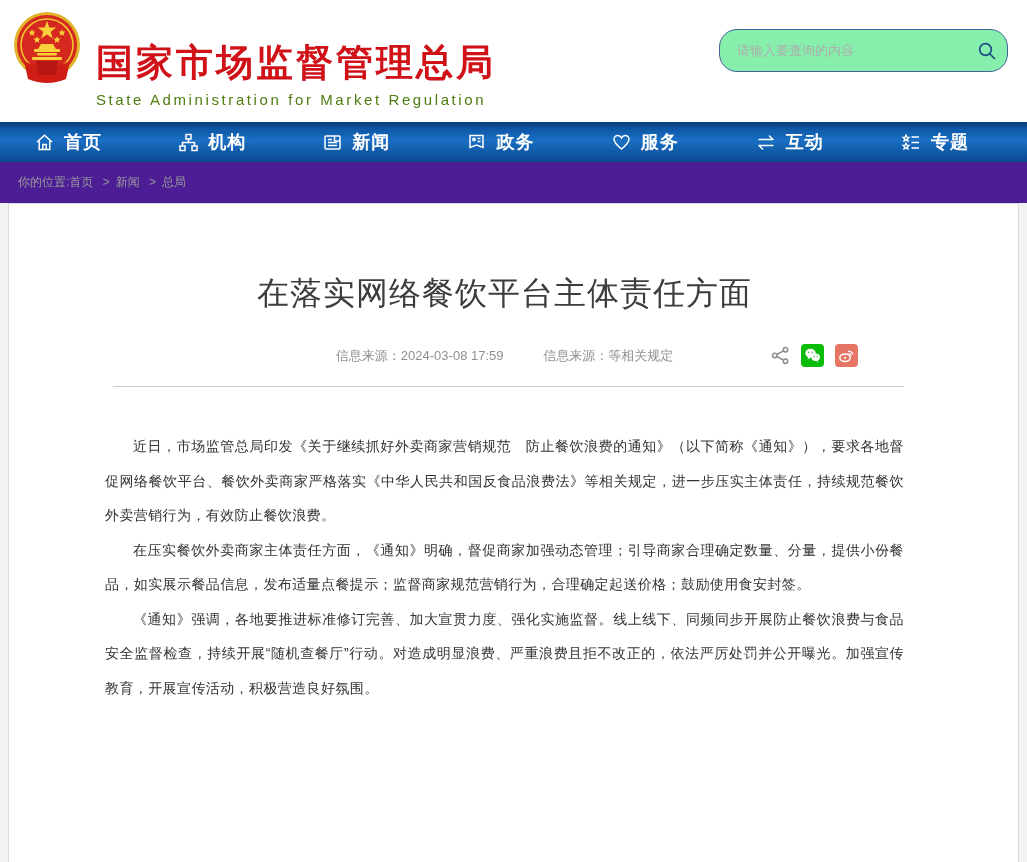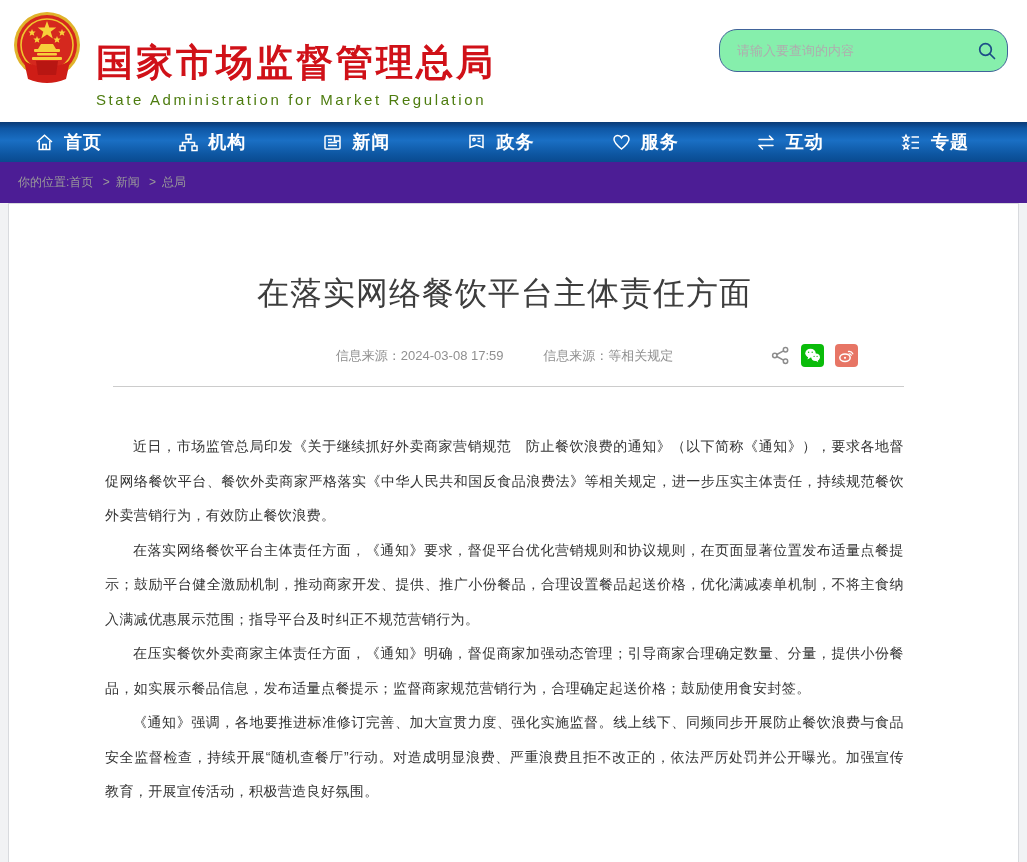--- a/index.html
+++ b/index.html
@@ -192,18 +192,17 @@
             <path d="M11 7 Q12.7 6.8 13.3 8.3" stroke-width="1.2" stroke-linecap="round"></path>
           </svg>
         </span>
       </div>
     </div>
 
     <div class="divider"></div>
 
     <div class="body-text">
       <p>近日，市场监管总局印发《关于继续抓好外卖商家营销规范　防止餐饮浪费的通知》（以下简称《通知》），要求各地督促网络餐饮平台、餐饮外卖商家严格落实《中华人民共和国反食品浪费法》等相关规定，进一步压实主体责任，持续规范餐饮外卖营销行为，有效防止餐饮浪费。</p>
-      <p>在落实网络餐饮平台主体责任方面，《通知》要求，督促平台优化营销规则和协议规则，在页面显著位置发布适量点餐提示；鼓励平台健全激励机制，推动商家开发、提供、推广小份餐品，合理设置餐品起送价格，优化满减凑单机制，不将主食纳入满减优惠展示范围；指导平台及时纠正不规范营销行为。</p>
       <p>在压实餐饮外卖商家主体责任方面，《通知》明确，督促商家加强动态管理；引导商家合理确定数量、分量，提供小份餐品，如实展示餐品信息，发布适量点餐提示；监督商家规范营销行为，合理确定起送价格；鼓励使用食安封签。</p>
       <p>《通知》强调，各地要推进标准修订完善、加大宣贯力度、强化实施监督。线上线下、同频同步开展防止餐饮浪费与食品安全监督检查，持续开展“随机查餐厅”行动。对造成明显浪费、严重浪费且拒不改正的，依法严厉处罚并公开曝光。加强宣传教育，开展宣传活动，积极营造良好氛围。</p>
     </div>
   </div>
 </div>
 
 </body></html>

